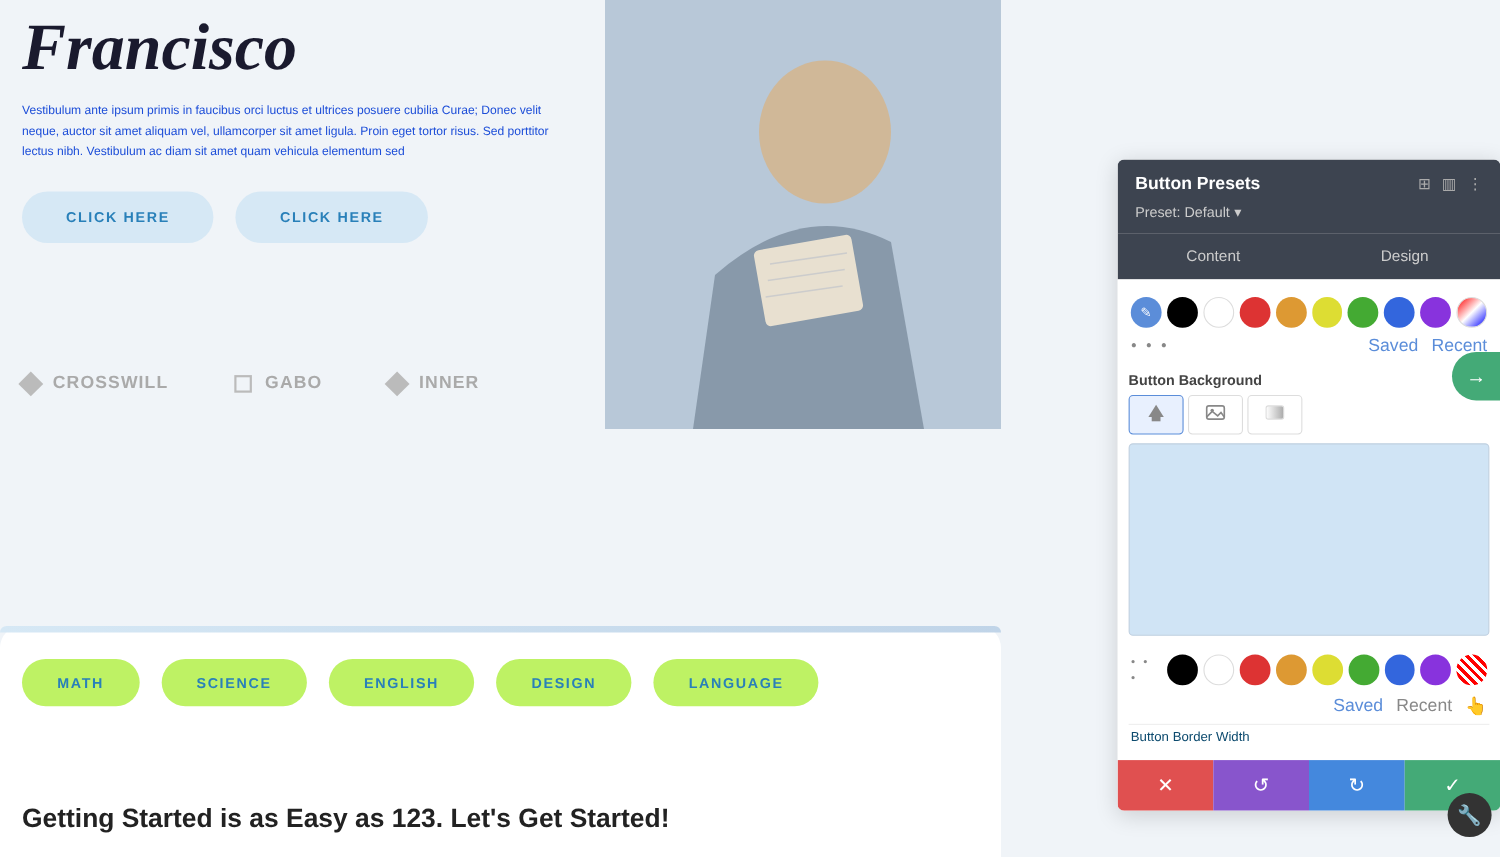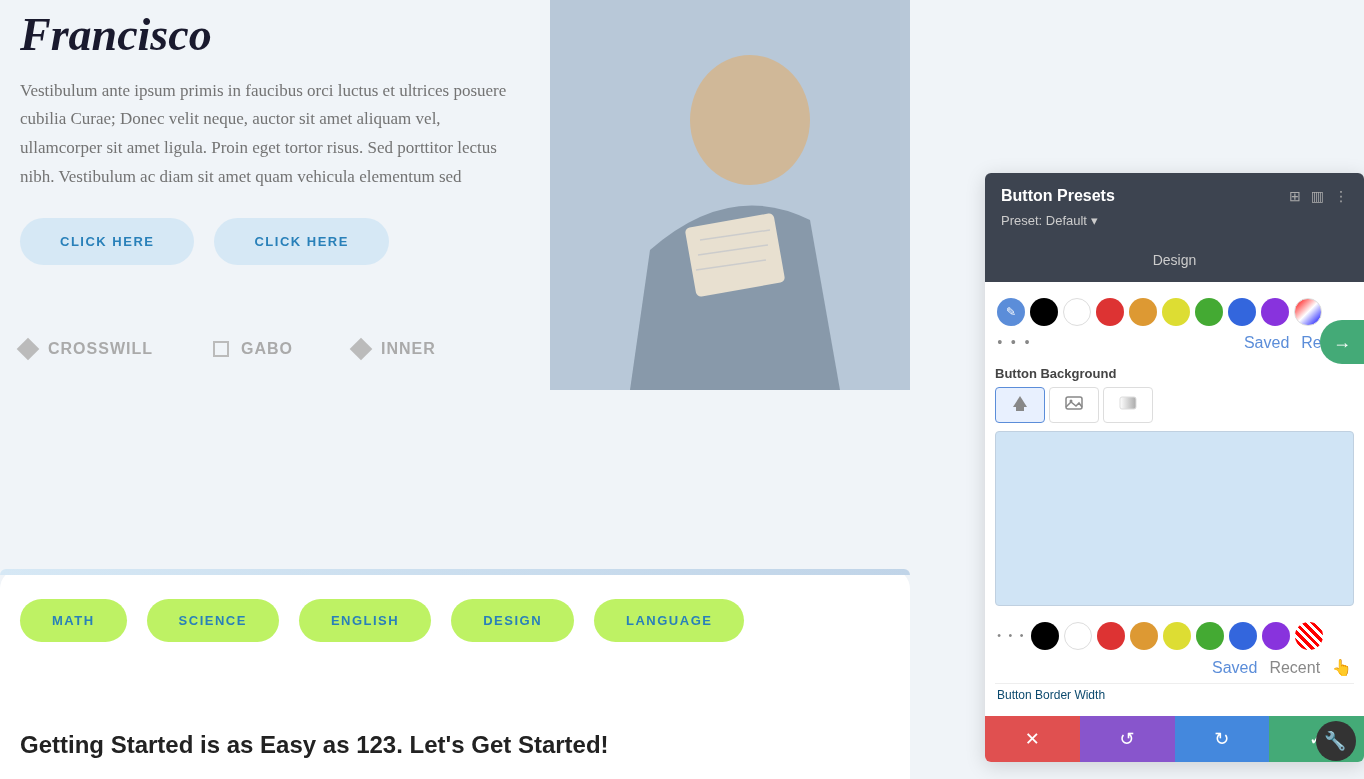--- a/index.html
+++ b/index.html
@@ -17,36 +17,36 @@
       position: absolute;
       left: 0;
       top: 0;
       width: 910px;
       height: 779px;
       background: #f0f4f8;
       overflow: hidden;
     }
 
     .hero-title {
-      font-size: 46px;
+      font-size: 60px;
       font-weight: 900;
       color: #1a1a2e;
       font-family: 'Georgia', serif;
       font-style: italic;
       padding: 10px 20px 0 20px;
       line-height: 1.1;
     }
 
     .hero-text {
-      font-size: 17px;
-      color: #737373;
+      font-size: 11px;
+      color: #1d4ed8;
       padding: 16px 20px;
       line-height: 1.7;
       max-width: 540px;
-      font-family: Liberation Serif, serif;
+      font-family: Liberation Sans, sans-serif;
     }
 
     .buttons-row {
       display: flex;
       gap: 20px;
       padding: 10px 20px 20px 20px;
     }
 
     .btn-click {
       background: #d6e8f5;
@@ -136,26 +136,25 @@
       font-weight: 700;
       color: #222;
       font-family: Arial, sans-serif;
     }
 
     
     .right-panel {
       position: absolute;
       right: 0;
       top: 145px;
-      width: 379px;
+      width: 348px;
       background: white;
       border-radius: 6px;
       box-shadow: 0 4px 20px rgba(0,0,0,0.15);
       overflow: hidden;
-      margin-top: 28px;
     }
 
     .panel-header {
       background: #3d4450;
       padding: 14px 16px 0 16px;
       color: white;
     }
 
     .panel-title-row {
       display: flex;
@@ -456,20 +455,21 @@
         <span class="header-icon">⋮</span>
       </div>
     </div>
     <div class="preset-row">
       <span>Preset: Default</span>
       <span class="preset-dropdown">▾</span>
     </div>
   </div>
 
   <div class="panel-tabs">
+    <div class="panel-tab">Content</div>
     <div class="panel-tab">Design</div>
   </div>
 
   <div class="panel-body">
 
     <div style="display:flex;align-items:center;gap:5px;padding:6px 2px;">
       <div class="color-edit-btn">
         <span>✎</span>
       </div>
       <div class="color-circle" style="background:#000;"></div>

